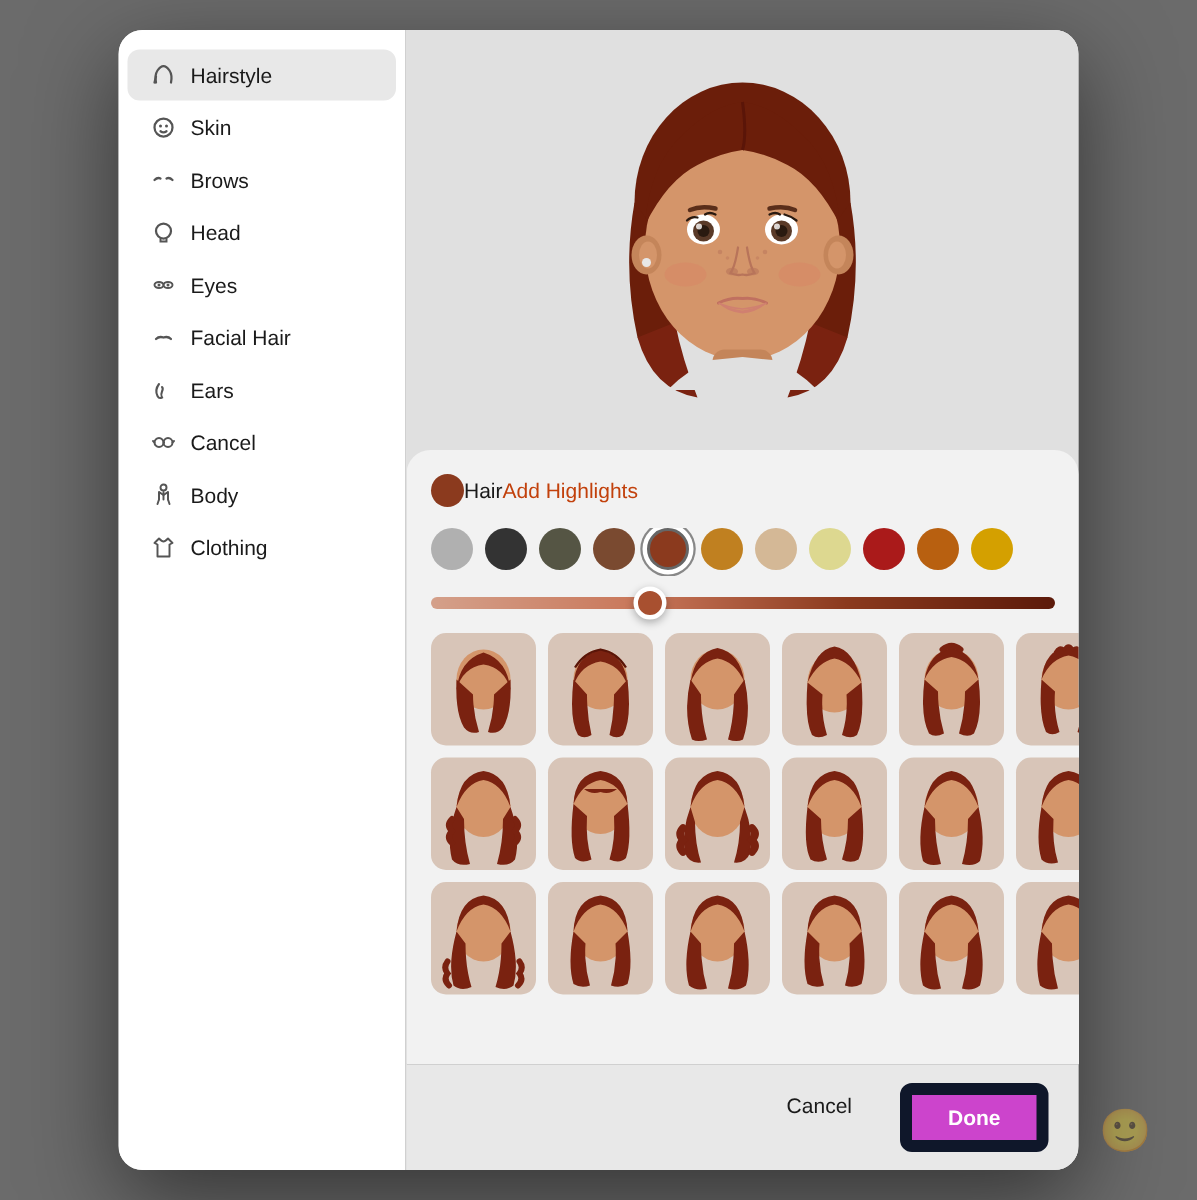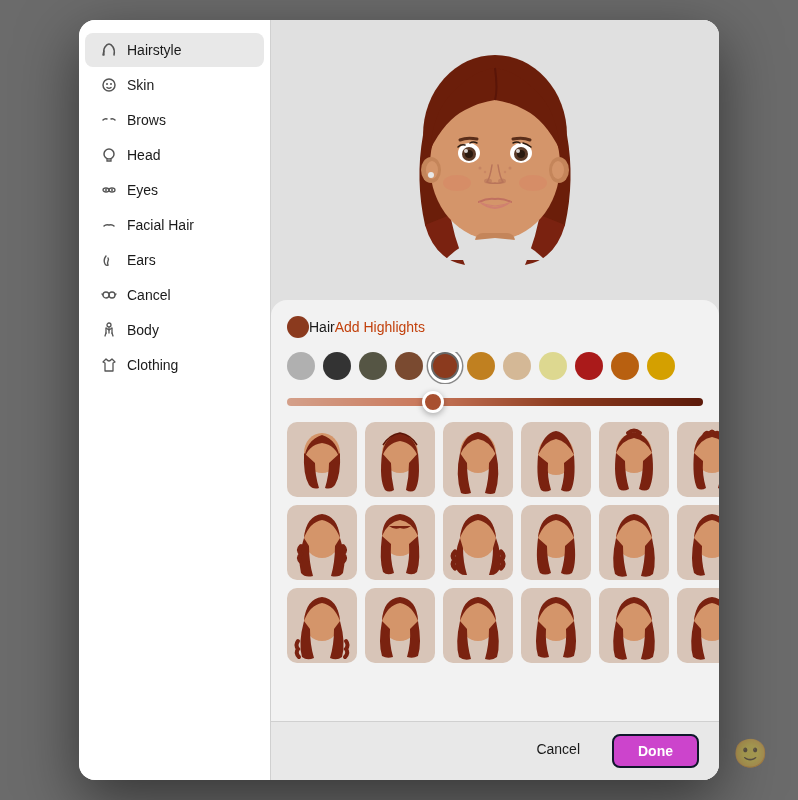--- a/index.html
+++ b/index.html
@@ -225,21 +225,21 @@
       border: none;
       background: transparent;
       font-size: 14px;
       color: #1a1a1a;
       cursor: pointer;
     }
 
     .btn-done {
       padding: 7px 24px;
       border-radius: 8px;
-      border: 2px solid #0f172a;
+      border: 8px solid #0f172a;
       background: #cc44cc;
       font-size: 14px;
       font-weight: 600;
       color: white;
       cursor: pointer;
     }
   </style>
 </head>
 <body>
 

